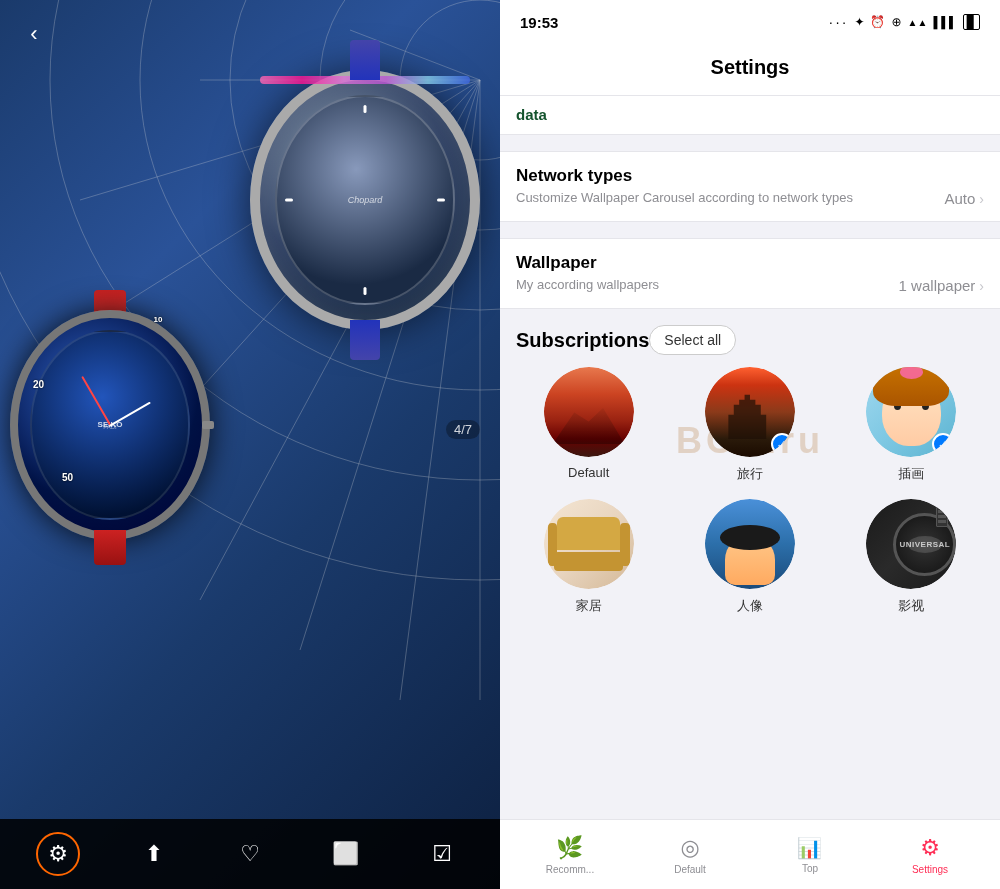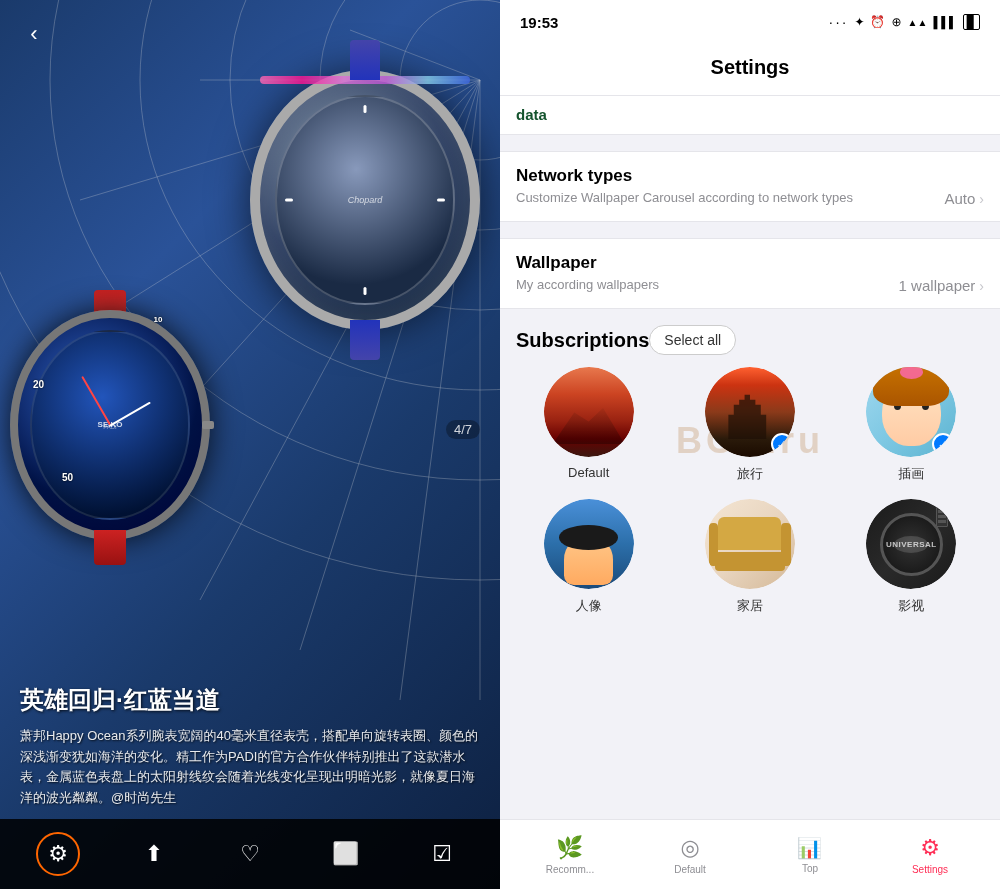--- a/index.html
+++ b/index.html
@@ -433,24 +433,20 @@
     <div style="position:absolute;top:30%;left:23px;color:white;font-size:10px;font-weight:bold;text-shadow:0 0 2px black;">20</div>
     <div style="position:absolute;bottom:25%;left:5px;color:white;font-size:10px;font-weight:bold;text-shadow:0 0 2px black;margin-left:47px;">50</div>
   </div>
 
   <div class="back-btn">
     <span class="back-chevron">‹</span>
   </div>
 
   <div class="page-indicator">4/7</div>
 
-  <div class="content-overlay">
-    <div class="content-title">英雄回归·红蓝当道</div>
-    <div class="content-desc">萧邦Happy Ocean系列腕表宽阔的40毫米直径表壳，搭配单向旋转表圈、颜色的深浅渐变犹如海洋的变化。精工作为PADI的官方合作伙伴特别推出了这款潜水表，金属蓝色表盘上的太阳射线纹会随着光线变化呈现出明暗光影，就像夏日海洋的波光粼粼。@时尚先生</div>
-  </div>
 
   <div class="left-toolbar">
     <div class="toolbar-btn active">
       <span class="toolbar-icon">⚙</span>
     </div>
     <div class="toolbar-btn">
       <span class="toolbar-icon">⬆</span>
     </div>
     <div class="toolbar-btn">
       <span class="toolbar-icon">♡</span>
@@ -560,49 +556,49 @@
                 <div style="position:absolute;top:-20%;left:30%;width:40%;height:20%;background:#ff69b4;border-radius:50%;opacity:0.8;z-index:3;"></div>
               </div>
             </div>
             <div class="subscription-check">✓</div>
           </div>
           <span class="subscription-name">插画</span>
         </div>
 
         <div class="subscription-item">
           <div class="subscription-avatar">
-            <div style="width:100%;height:100%;background:linear-gradient(180deg,#4a90d9,#2c6faa,#1a4a7a);border-radius:50%;display:flex;align-items:flex-end;justify-content:center;overflow:hidden;">
-
-              <div style="width:55%;height:55%;background:linear-gradient(180deg,#ffc88a,#ffaa60);border-radius:50% 50% 20% 20%;margin-bottom:5%;position:relative;">
-
-                <div style="position:absolute;top:-20%;left:-10%;right:-10%;height:50%;background:#1a1a1a;border-radius:50%;z-index:2;"></div>
-              </div>
-            </div>
-          </div>
-          <span class="subscription-name">人像</span>
-        </div>
-
-        <div class="subscription-item">
-          <div class="subscription-avatar">
             <div style="width:100%;height:100%;background:linear-gradient(135deg,#f5e6d3,#e8d5c0,#d4b896);border-radius:50%;display:flex;align-items:center;justify-content:center;">
 
               <div style="position:relative;width:70%;height:60%;">
                 <div style="width:100%;height:60%;background:#d4a843;border-radius:6px 6px 0 0;position:absolute;top:0;"></div>
                 <div style="width:110%;height:35%;background:#c49432;border-radius:4px;position:absolute;bottom:0;left:-5%;"></div>
                 <div style="width:15%;height:80%;background:#c49432;border-radius:4px;position:absolute;left:-15%;top:10%;"></div>
                 <div style="width:15%;height:80%;background:#c49432;border-radius:4px;position:absolute;right:-15%;top:10%;"></div>
               </div>
             </div>
           </div>
           <span class="subscription-name">家居</span>
         </div>
 
         <div class="subscription-item">
           <div class="subscription-avatar">
-            <div style="width:100%;height:100%;background:linear-gradient(135deg,#1a1a1a,#2a2a2a,#1a1a1a);border-radius:50%;display:flex;align-items:center;justify-content:center;position:relative;text-decoration:underline;">
+            <div style="width:100%;height:100%;background:linear-gradient(180deg,#4a90d9,#2c6faa,#1a4a7a);border-radius:50%;display:flex;align-items:flex-end;justify-content:center;overflow:hidden;">
+
+              <div style="width:55%;height:55%;background:linear-gradient(180deg,#ffc88a,#ffaa60);border-radius:50% 50% 20% 20%;margin-bottom:5%;position:relative;">
+
+                <div style="position:absolute;top:-20%;left:-10%;right:-10%;height:50%;background:#1a1a1a;border-radius:50%;z-index:2;"></div>
+              </div>
+            </div>
+          </div>
+          <span class="subscription-name">人像</span>
+        </div>
+
+        <div class="subscription-item">
+          <div class="subscription-avatar">
+            <div style="width:100%;height:100%;background:linear-gradient(135deg,#1a1a1a,#2a2a2a,#1a1a1a);border-radius:50%;display:flex;align-items:center;justify-content:flex-end;position:relative;text-decoration:underline;">
 
               <div style="width:70%;height:70%;background:radial-gradient(circle,#333,#111);border-radius:50%;border:3px solid #555;display:flex;align-items:center;justify-content:center;">
                 <div style="width:60%;height:30%;background:#fff;border-radius:50%;opacity:0.15;"></div>
                 <div style="position:absolute;color:rgba(255,255,255,0.7);font-size:8px;font-weight:bold;letter-spacing:0.5px;">UNIVERSAL</div>
               </div>
 
               <div style="position:absolute;top:8px;right:8px;width:12px;height:20px;background:#333;border:1px solid #555;border-radius:1px;">
                 <div style="height:3px;background:#555;margin:2px 1px;"></div>
                 <div style="height:3px;background:#555;margin:2px 1px;"></div>
                 <div style="height:3px;background:#555;margin:2px 1px;"></div>

